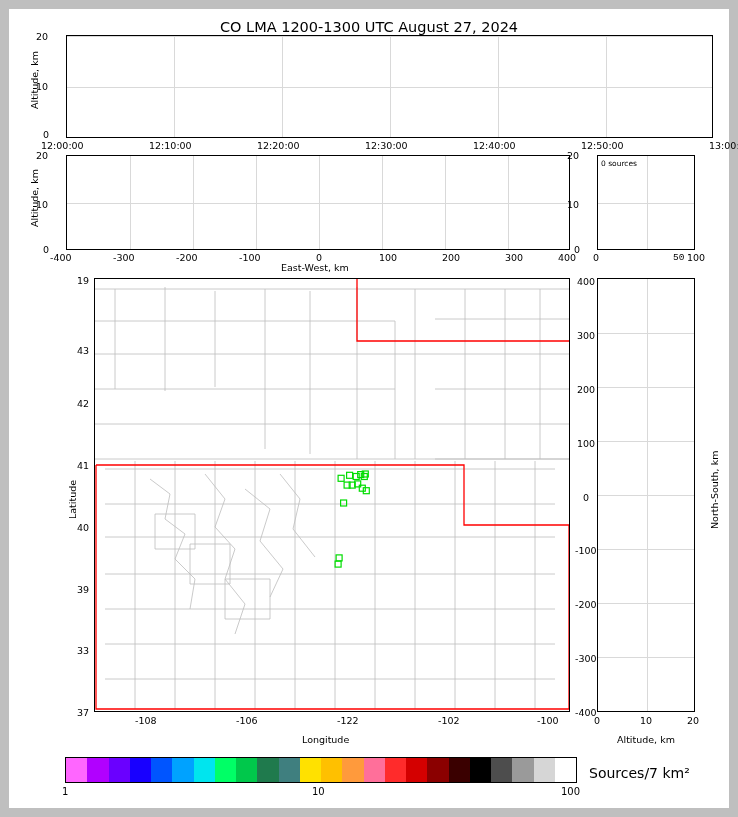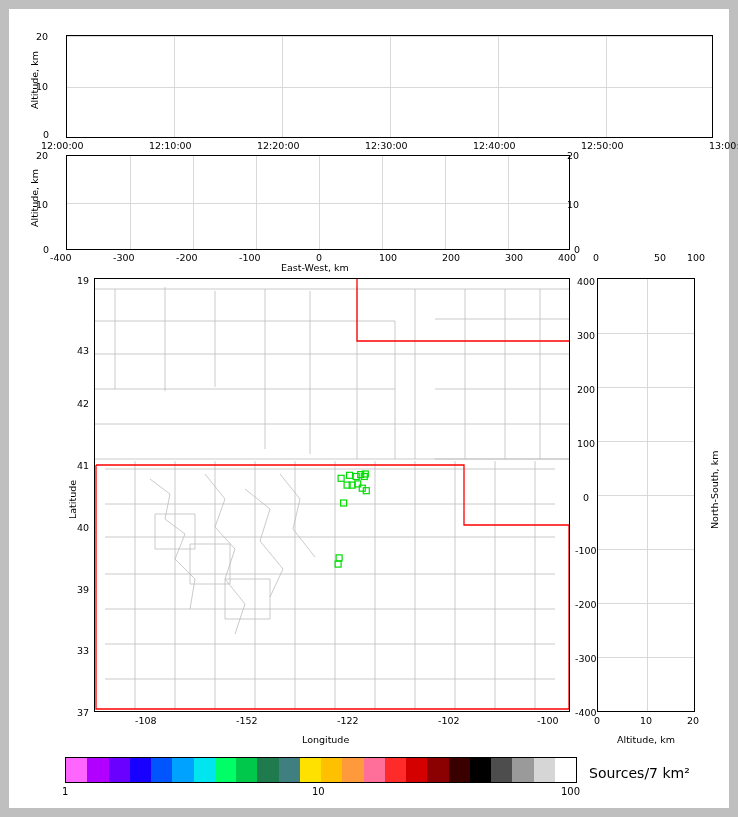--- a/index.html
+++ b/index.html
@@ -27,20 +27,21 @@
   #cbar div{height:100%;flex:1 1 0;}
   .cb-lab{position:absolute;font-size:10px;color:#000;}
   #cb-title{position:absolute;left:580px;top:756px;font-size:14px;color:#000;}
   svg{display:block;}
 </style>
 </head>
 <body>
 
 <div id="page">
 
+  <div class="title">CO LMA 1200-1300 UTC August 27, 2024</div>
 
   <div class="axes" id="ax1" style="left:57px;top:26px;width:647px;height:103px;">
     <div class="gridline" style="left:0;top:51px;width:100%;height:1px;"></div>
     <div class="gridline" style="left:0;top:0px;width:100%;height:1px;"></div>
     <div class="gridline" style="left:107px;top:0;width:1px;height:100%;"></div>
     <div class="gridline" style="left:215px;top:0;width:1px;height:100%;"></div>
     <div class="gridline" style="left:323px;top:0;width:1px;height:100%;"></div>
     <div class="gridline" style="left:431px;top:0;width:1px;height:100%;"></div>
     <div class="gridline" style="left:539px;top:0;width:1px;height:100%;"></div>
   </div>
@@ -76,25 +77,30 @@
   <div class="tick-label" style="left:104px;top:243px;">-300</div>
   <div class="tick-label" style="left:167px;top:243px;">-200</div>
   <div class="tick-label" style="left:230px;top:243px;">-100</div>
   <div class="tick-label" style="left:307px;top:243px;">0</div>
   <div class="tick-label" style="left:370px;top:243px;">100</div>
   <div class="tick-label" style="left:433px;top:243px;">200</div>
   <div class="tick-label" style="left:496px;top:243px;">300</div>
   <div class="tick-label" style="left:549px;top:243px;">400</div>
   <div class="axis-label" style="left:272px;top:253px;">East-West, km</div>
 
+  <div class="axes" id="ax3" style="left:588px;top:146px;width:98px;height:95px;">
+    <div class="gridline" style="left:0;top:47px;width:100%;height:1px;"></div>
+    <div class="gridline" style="left:49px;top:0;width:1px;height:100%;"></div>
+    <div style="position:absolute;left:3px;top:3px;font-size:7.5px;color:#000;">0 sources</div>
+  </div>
   <div class="tick-label" style="left:565px;top:235px;">0</div>
   <div class="tick-label" style="left:558px;top:190px;">10</div>
   <div class="tick-label" style="left:558px;top:141px;">20</div>
   <div class="tick-label" style="left:584px;top:243px;">0</div>
-  <div class="tick-label" style="left:645px;top:243px;">50</div>
+  <div class="tick-label" style="left:664px;top:243px;font-family:Liberation Mono, monospace;">50</div>
   <div class="tick-label" style="left:678px;top:243px;">100</div>
 
   <div class="axes" id="ax4" style="left:85px;top:269px;width:476px;height:434px;overflow:hidden;">
 
     <svg width="474" height="432" viewBox="0 0 474 432">
       <g stroke="#bdbdbd" stroke-width="0.8" fill="none">
 
         <path d="M0,10 L474,10"></path>
         <path d="M20,10 L20,110"></path>
           <path d="M70,8 L70,112"></path>
@@ -177,21 +183,21 @@
   <div class="tick-label" style="left:68px;top:636px;">33</div>
   <div class="tick-label" style="left:68px;top:575px;">39</div>
   <div class="tick-label" style="left:68px;top:513px;">40</div>
   <div class="tick-label" style="left:68px;top:451px;">41</div>
   <div class="tick-label" style="left:68px;top:389px;">42</div>
   <div class="tick-label" style="left:68px;top:336px;">43</div>
   <div class="tick-label" style="left:68px;top:266px;">19</div>
   <div class="axis-label rot" style="left:58px;top:510px;">Latitude</div>
 
   <div class="tick-label" style="left:126px;top:706px;">-108</div>
-  <div class="tick-label" style="left:227px;top:706px;">-152</div>
+  <div class="tick-label" style="left:227px;top:706px;">-106</div>
   <div class="tick-label" style="left:328px;top:706px;">-122</div>
   <div class="tick-label" style="left:429px;top:706px;">-102</div>
   <div class="tick-label" style="left:528px;top:706px;">-100</div>
   <div class="axis-label" style="left:293px;top:725px;">Longitude</div>
 
   <div class="tick-label" style="left:566px;top:698px;">-400</div>
   <div class="tick-label" style="left:566px;top:644px;">-300</div>
   <div class="tick-label" style="left:566px;top:590px;">-200</div>
   <div class="tick-label" style="left:566px;top:536px;">-100</div>
   <div class="tick-label" style="left:574px;top:483px;">0</div>

